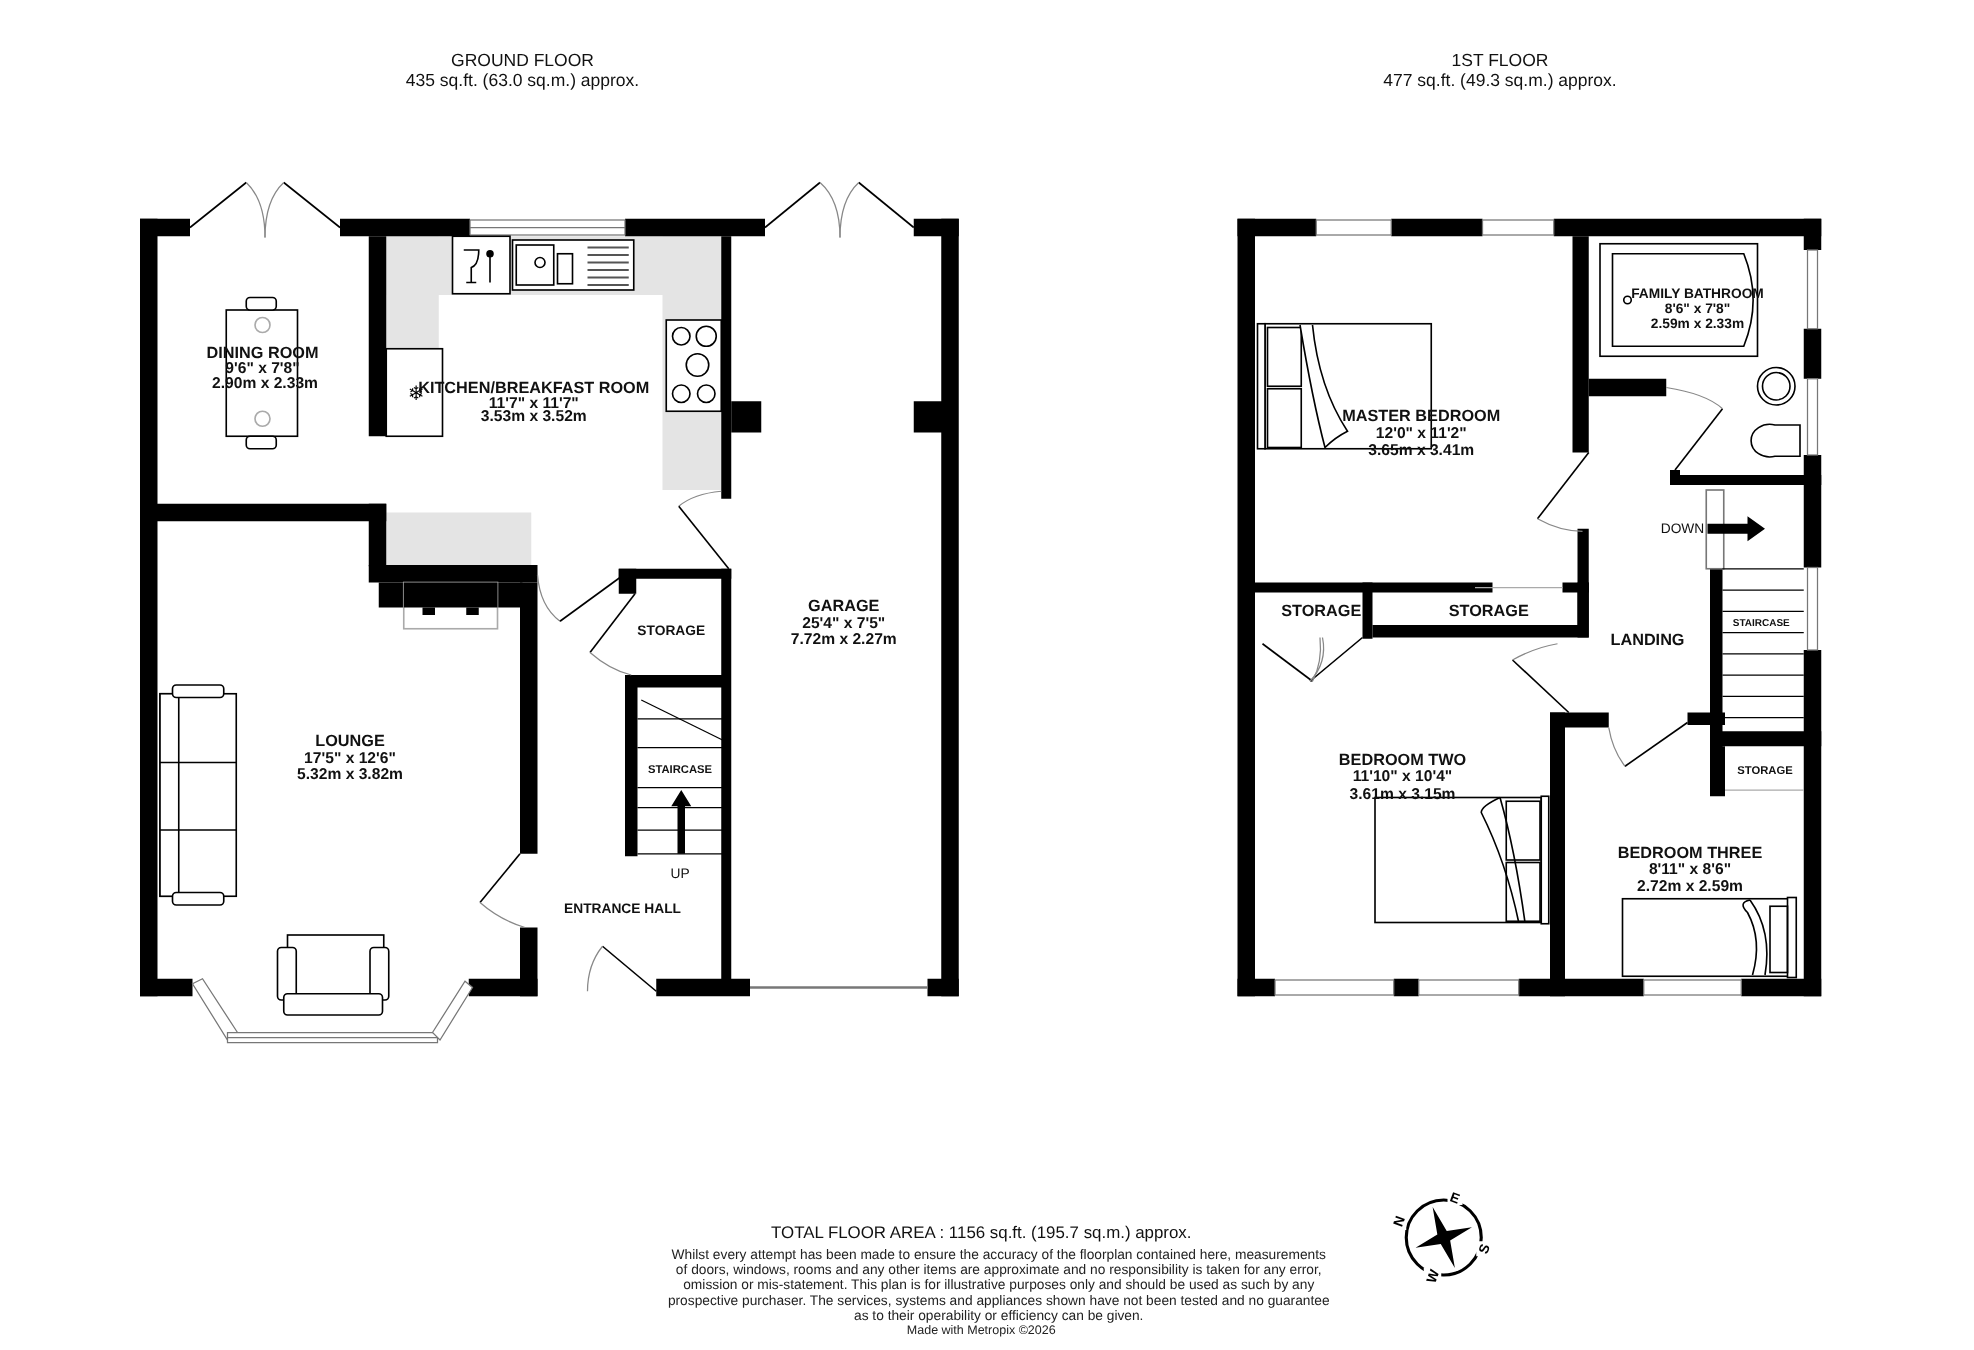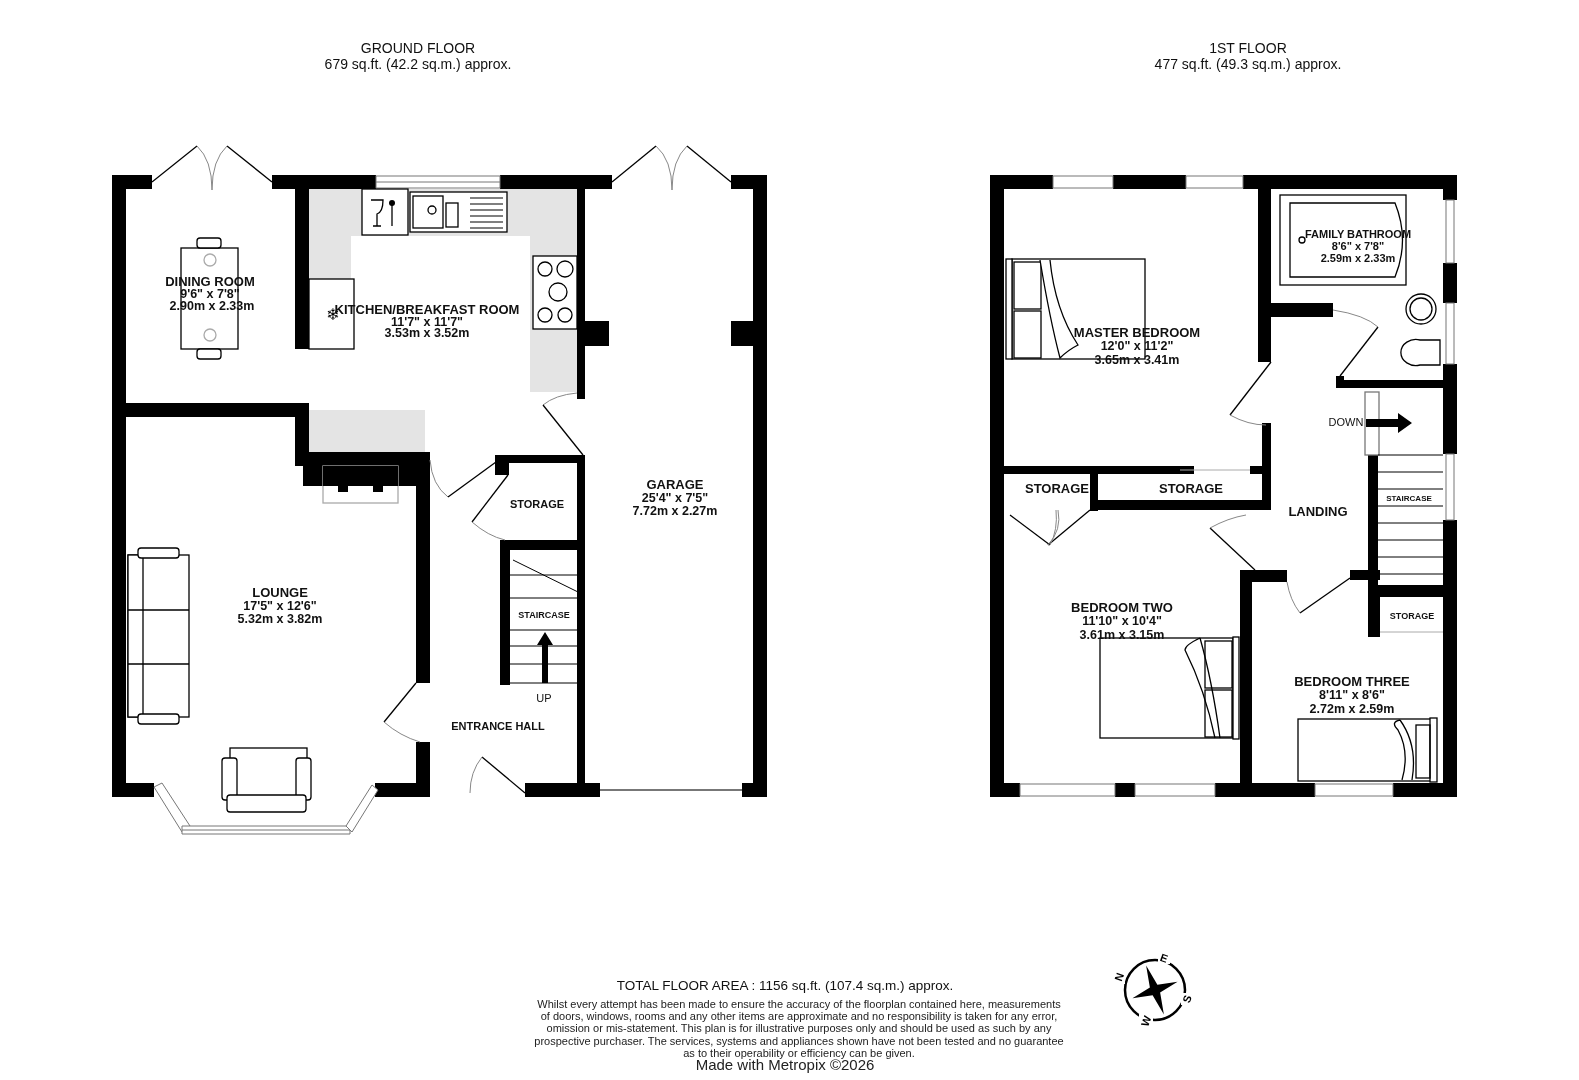--- a/index.html
+++ b/index.html
@@ -14,30 +14,30 @@
   .counter { fill:#e4e4e4; }
   .room-label { font-family:"Liberation Sans", sans-serif; font-weight:bold; fill:#111; text-anchor:middle; }
   .room-name { font-size:13px; }
   .room-dim { font-size:12.5px; }
   .small-label { font-size:11px; font-weight:bold; }
   .tiny-label { font-size:9px; font-weight:bold; }
   .plain-label { font-family:"Liberation Sans", sans-serif; font-size:11px; fill:#111; text-anchor:middle; }
   .footer { position:absolute; left:505px; width:560px; top:978px; text-align:center; }
   .footer .total { font-size:13.5px; line-height:16px; margin-bottom:4px; }
   .footer .disclaimer { font-size:11px; line-height:12.2px; color:#222;margin-left:28px; }
-  .footer .credit { font-size:15px; line-height:12px; color:#222; }
+  .footer .credit { font-size:10px; line-height:12px; color:#222; }
 </style>
 </head>
 <body>
 
 <div class="floor-heading" style="left:268px; top:40px; width:300px;">
   <div>GROUND FLOOR</div>
-  <div>679 sq.ft. (42.2 sq.m.) approx.</div>
+  <div>435 sq.ft. (63.0 sq.m.) approx.</div>
 </div>
-<div class="floor-heading" style="left:1098px; top:40px; width:300px;">
+<div class="floor-heading" style="left:1050px; top:40px; width:300px;">
   <div>1ST FLOOR</div>
   <div>477 sq.ft. (49.3 sq.m.) approx.</div>
 </div>
 
 <svg id="plan" width="1579" height="1080" viewBox="0 0 1579 1080" xmlns="http://www.w3.org/2000/svg">
 
   <g>
 
     <g>
       <rect class="counter" x="309" y="189" width="268" height="47"></rect>
@@ -378,16 +378,16 @@
       <text x="9" y="-28" transform="rotate(20 9 -32)">E</text>
       <rect x="26" y="3" width="12" height="12" fill="#fff"></rect>
       <text x="32" y="13" transform="rotate(-70 32 9)">S</text>
       <rect x="-16" y="24" width="14" height="14" fill="#fff"></rect>
       <text x="-9" y="35" transform="rotate(-70 -9 31)">W</text>
     </g>
   </g>
 </svg>
 
 <div class="footer">
-  <div class="total">TOTAL FLOOR AREA : 1156 sq.ft. (107.4 sq.m.) approx.</div>
+  <div class="total">TOTAL FLOOR AREA : 1156 sq.ft. (195.7 sq.m.) approx.</div>
   <div class="disclaimer">Whilst every attempt has been made to ensure the accuracy of the floorplan contained here, measurements of doors, windows, rooms and any other items are approximate and no responsibility is taken for any error, omission or mis-statement. This plan is for illustrative purposes only and should be used as such by any prospective purchaser. The services, systems and appliances shown have not been tested and no guarantee as to their operability or efficiency can be given.</div>
   <div class="credit">Made with Metropix ©2026</div>
 </div>
 
 </body></html>

